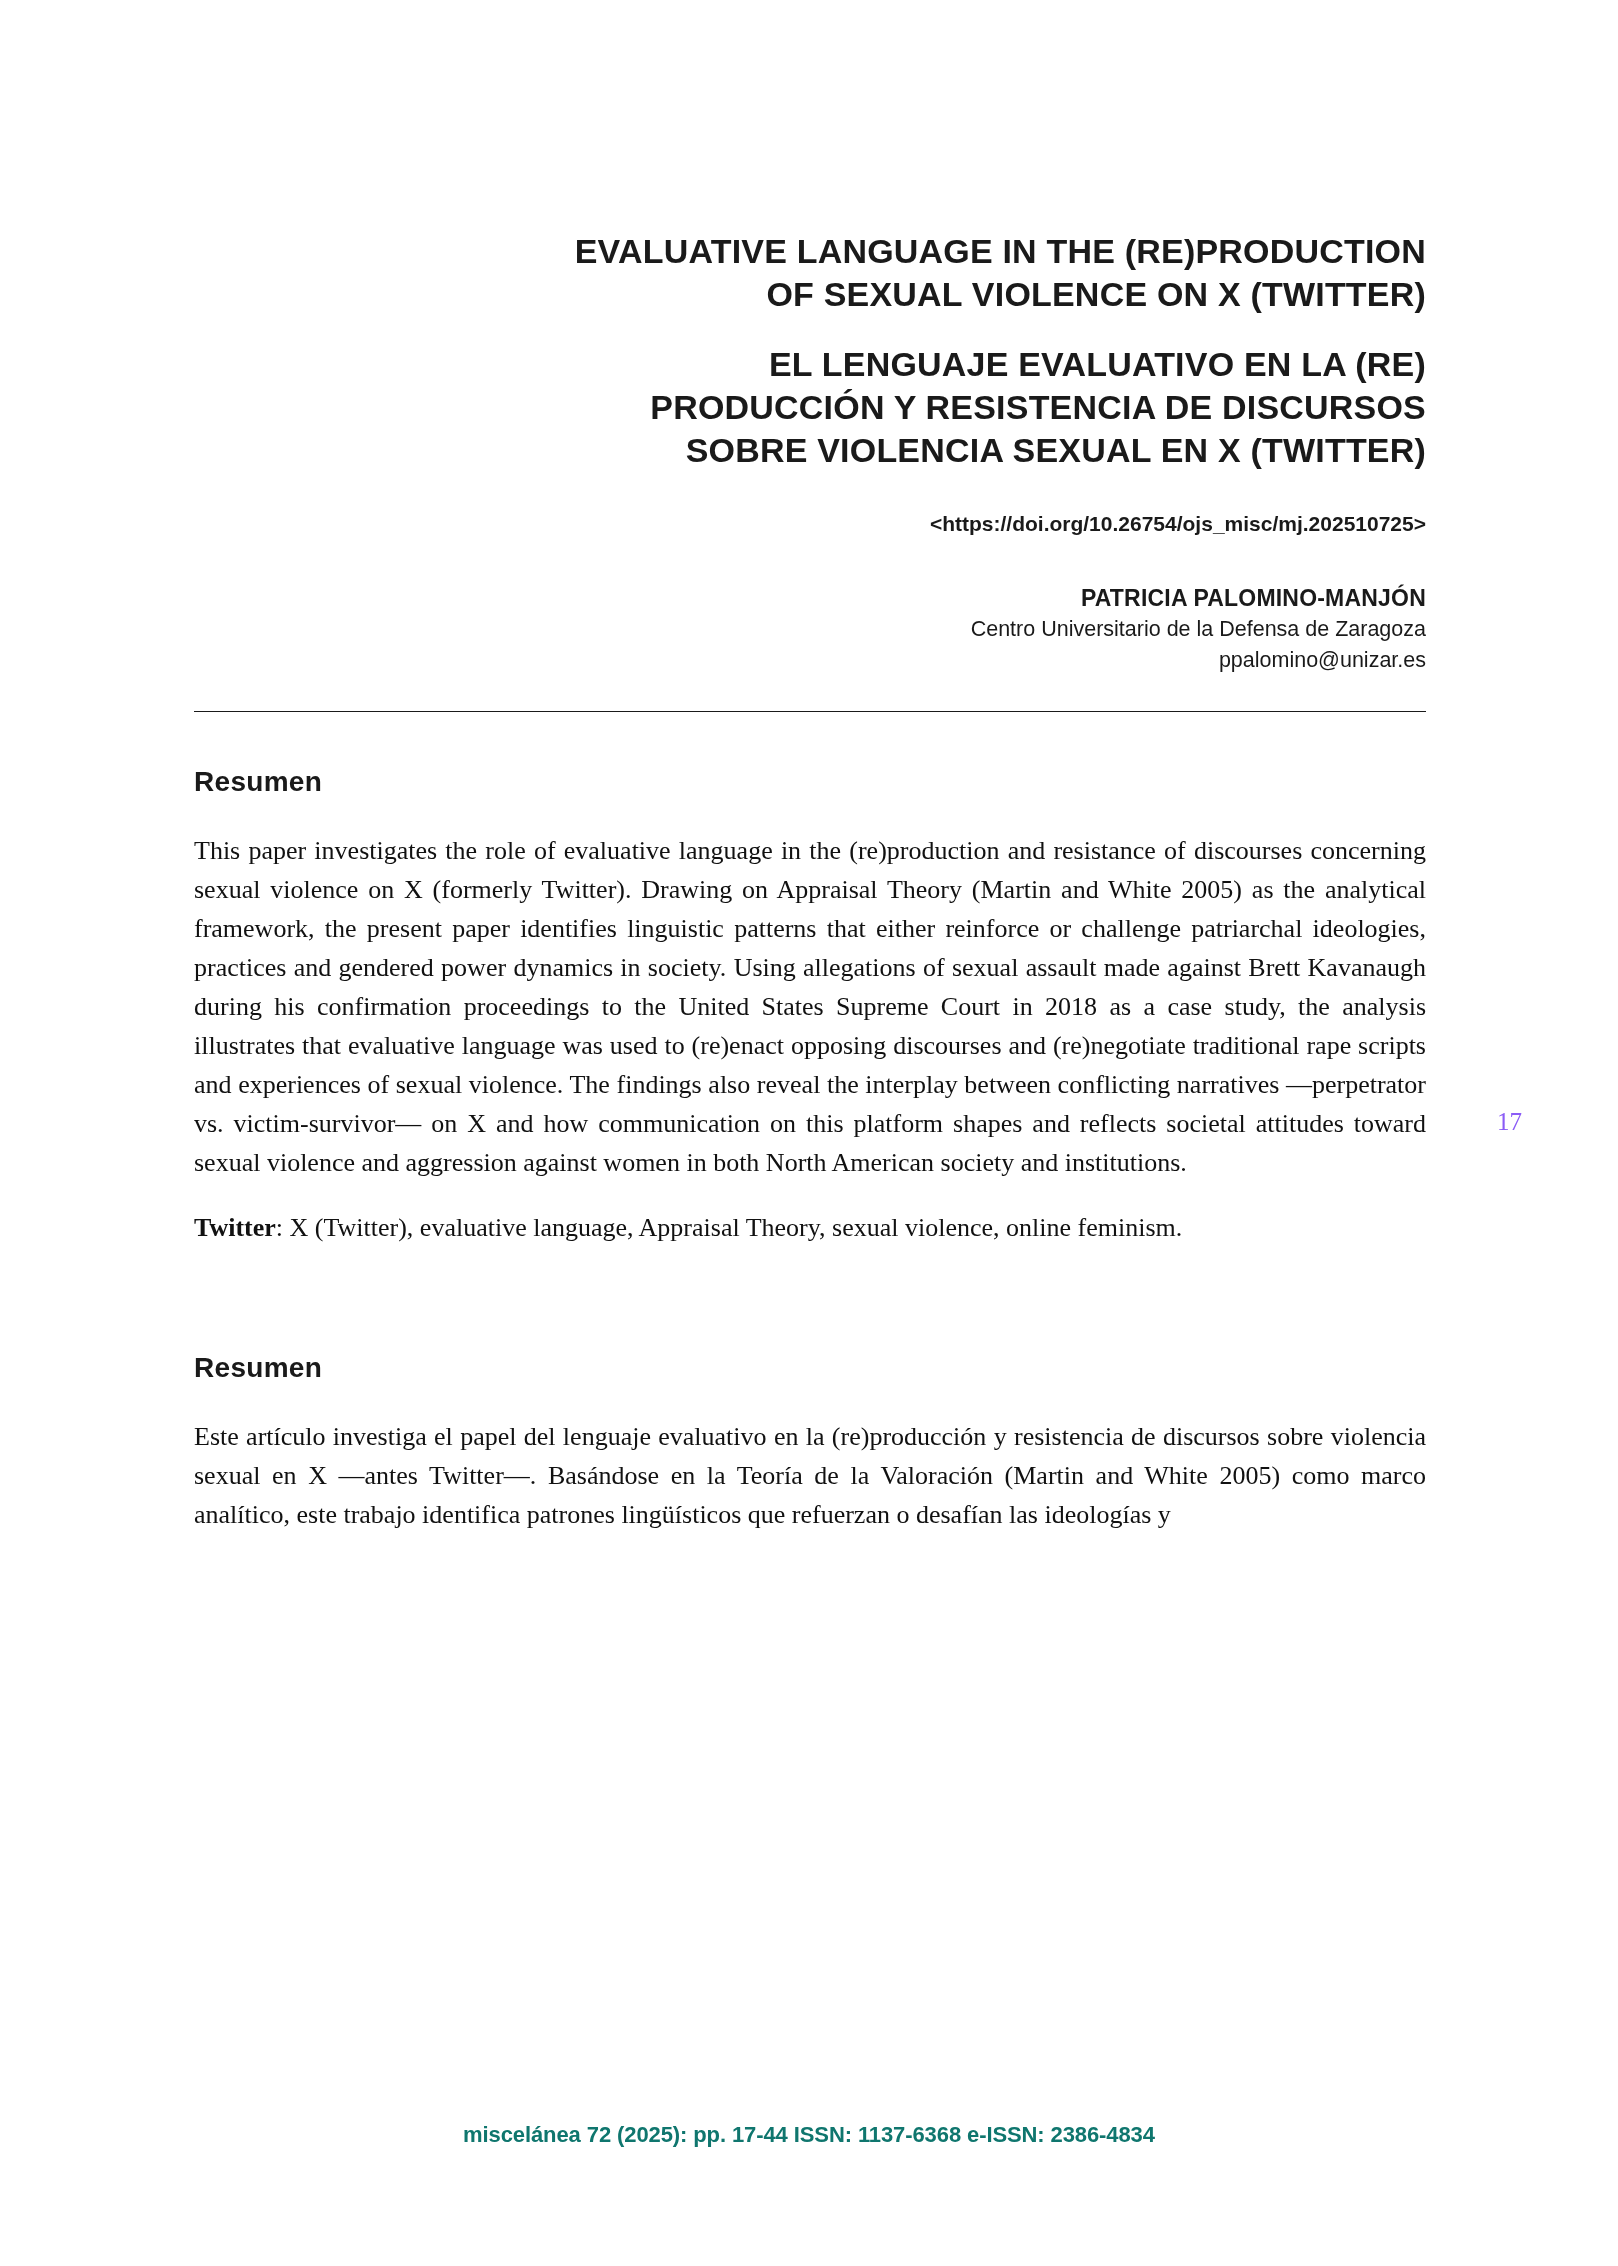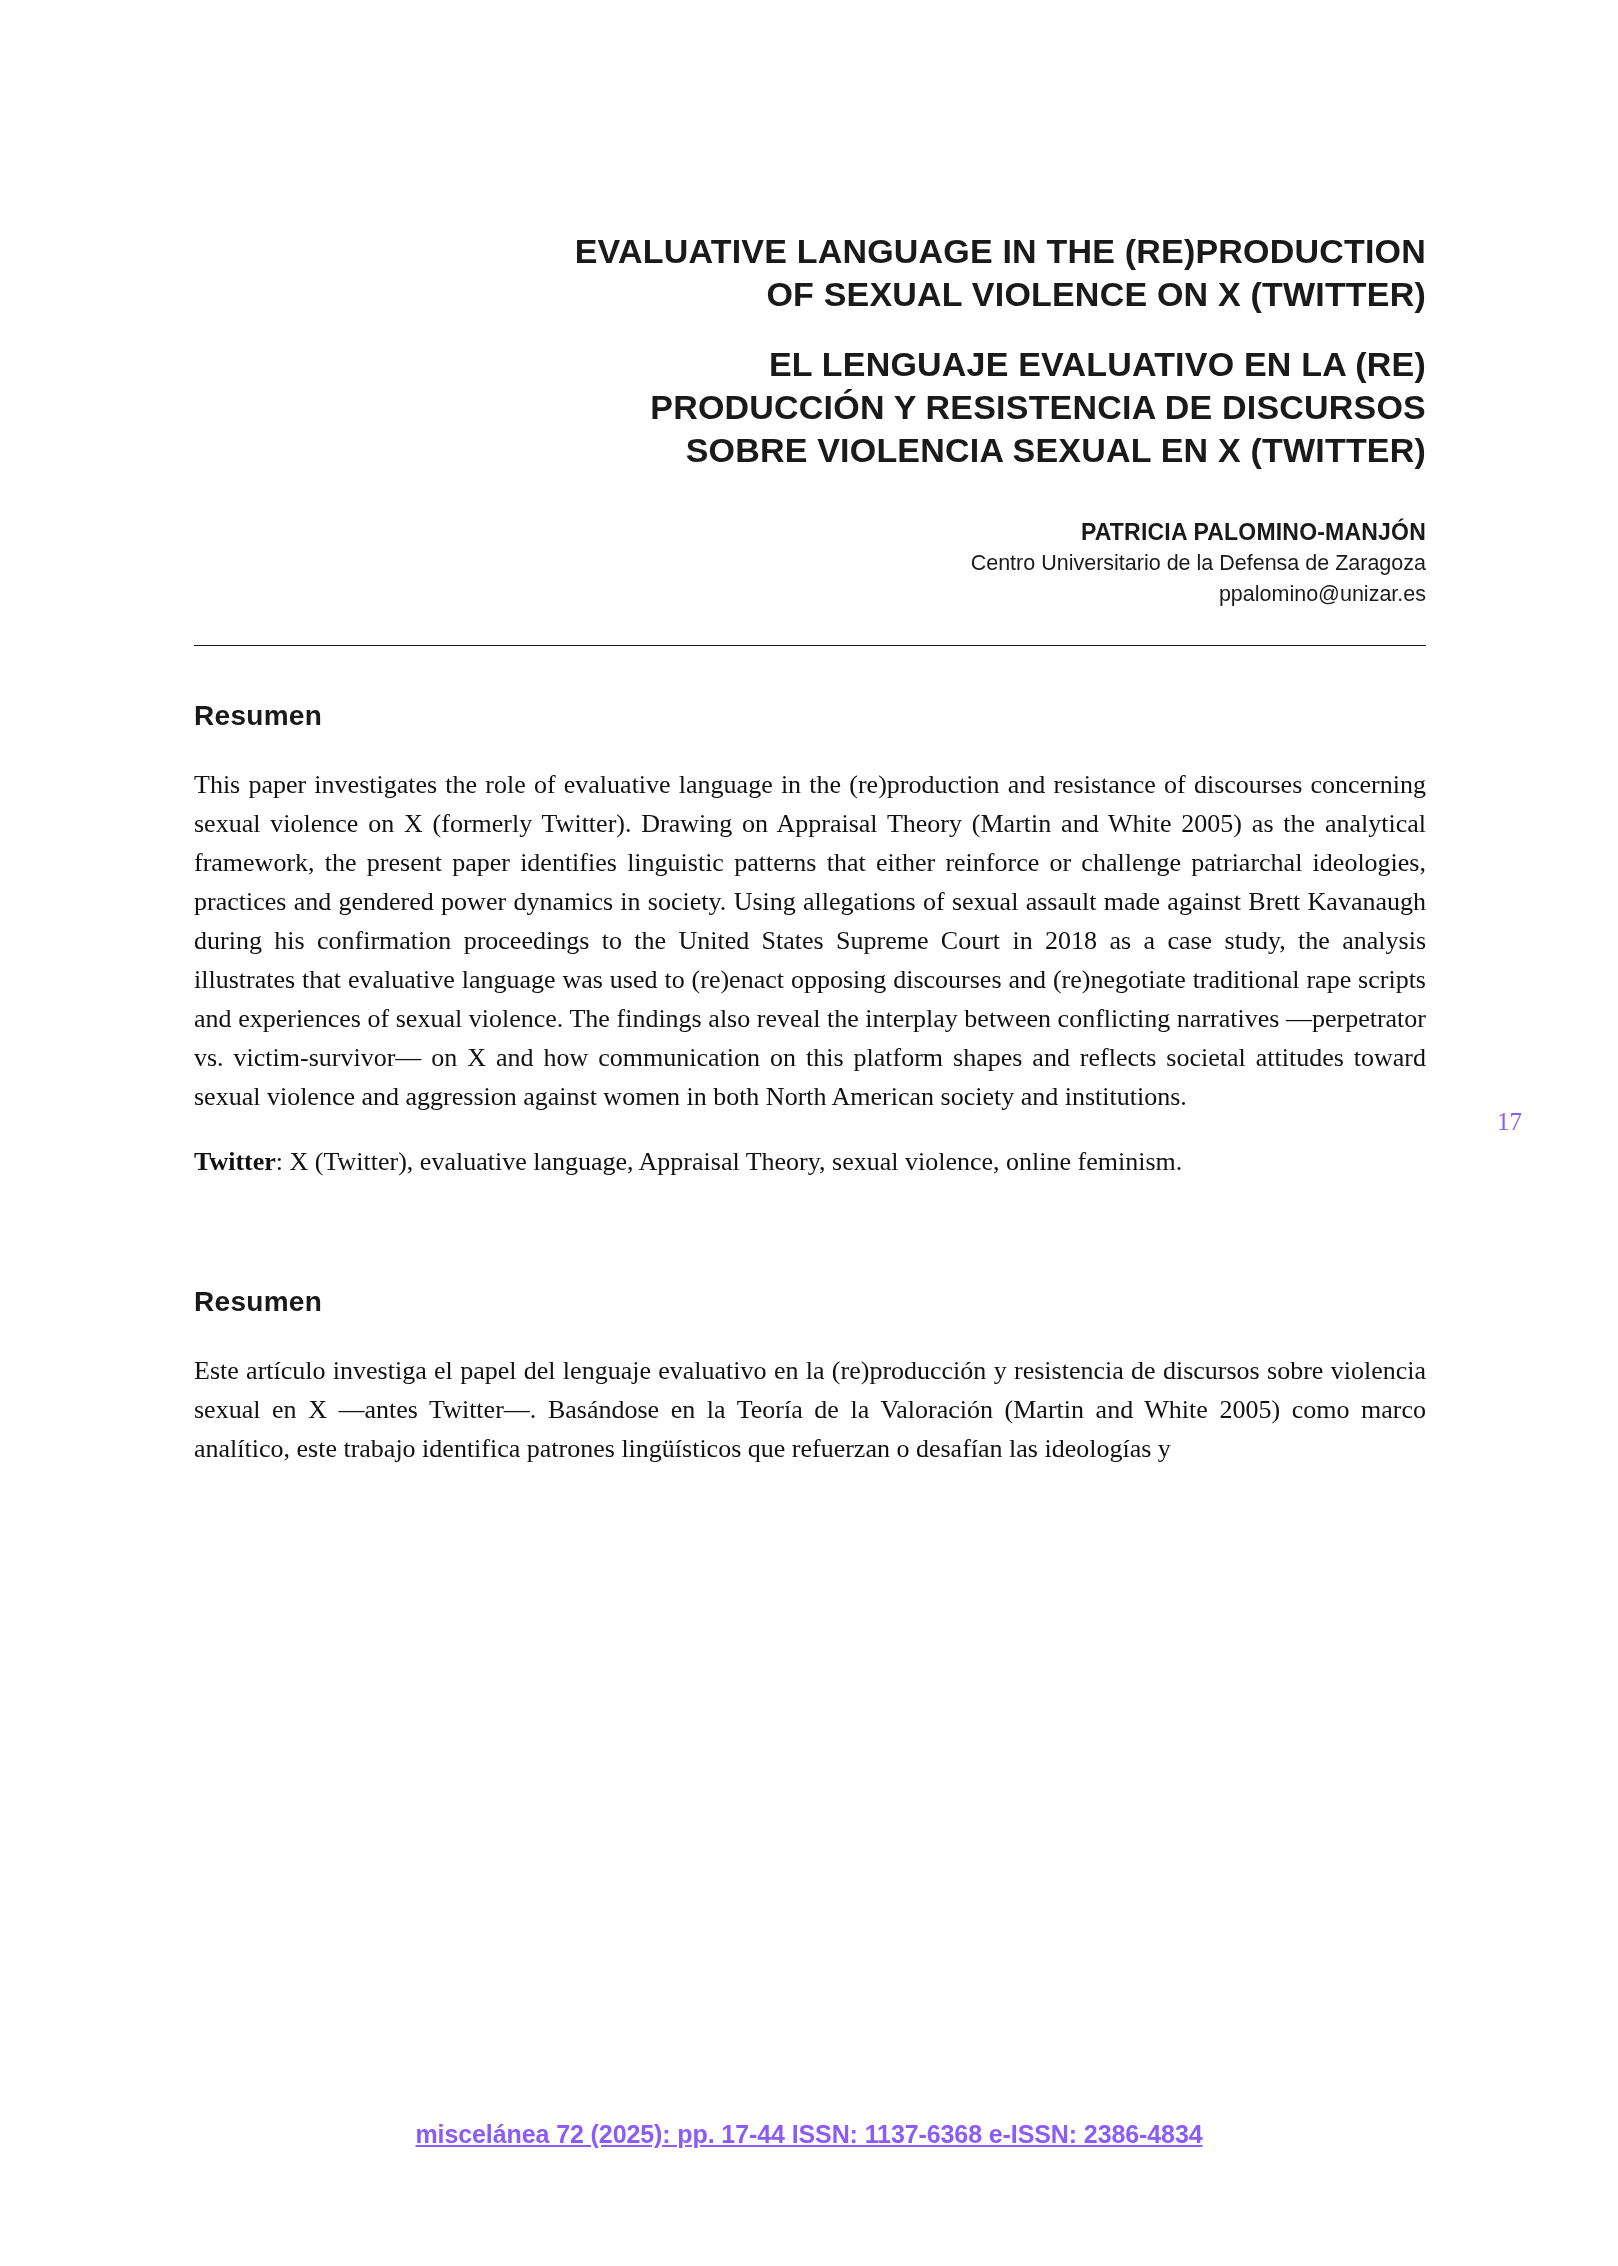--- a/index.html
+++ b/index.html
@@ -137,45 +137,45 @@
 
   
   .footer {
     position: absolute;
     left: 0;
     right: 0;
     top: 2122px;
     text-align: center;
     font-family: "Liberation Sans", sans-serif;
     font-weight: bold;
-    font-size: 25px;
+    font-size: 22px;
     line-height: 25.6px;
     letter-spacing: -0.1px;
-    color: #8b5cf6;
-    text-decoration: underline;
+    color: #0f766e;
   }
 </style>
 </head>
 <body>
 
 <div class="page">
 
   <div class="content">
 
     <div class="title-block">
       <div class="title-line">EVALUATIVE LANGUAGE IN THE (RE)PRODUCTION</div>
       <div class="title-line">OF SEXUAL VIOLENCE ON X (TWITTER)</div>
     </div>
 
     <div class="title-block-es">
       <div class="title-line">EL LENGUAJE EVALUATIVO EN LA (RE)</div>
       <div class="title-line">PRODUCCIÓN Y RESISTENCIA DE DISCURSOS</div>
       <div class="title-line">SOBRE VIOLENCIA SEXUAL EN X (TWITTER)</div>
     </div>
 
+    <div class="doi-line">&lt;https://doi.org/10.26754/ojs_misc/mj.202510725&gt;</div>
 
     <div class="author-block">
       <div class="author-name">PATRICIA PALOMINO-MANJÓN</div>
       <div class="author-affil">Centro Universitario de la Defensa de Zaragoza</div>
       <div class="author-email">ppalomino@unizar.es</div>
     </div>
 
     <hr class="divider">
 
     <div class="section-heading abstract-heading">Resumen</div>

